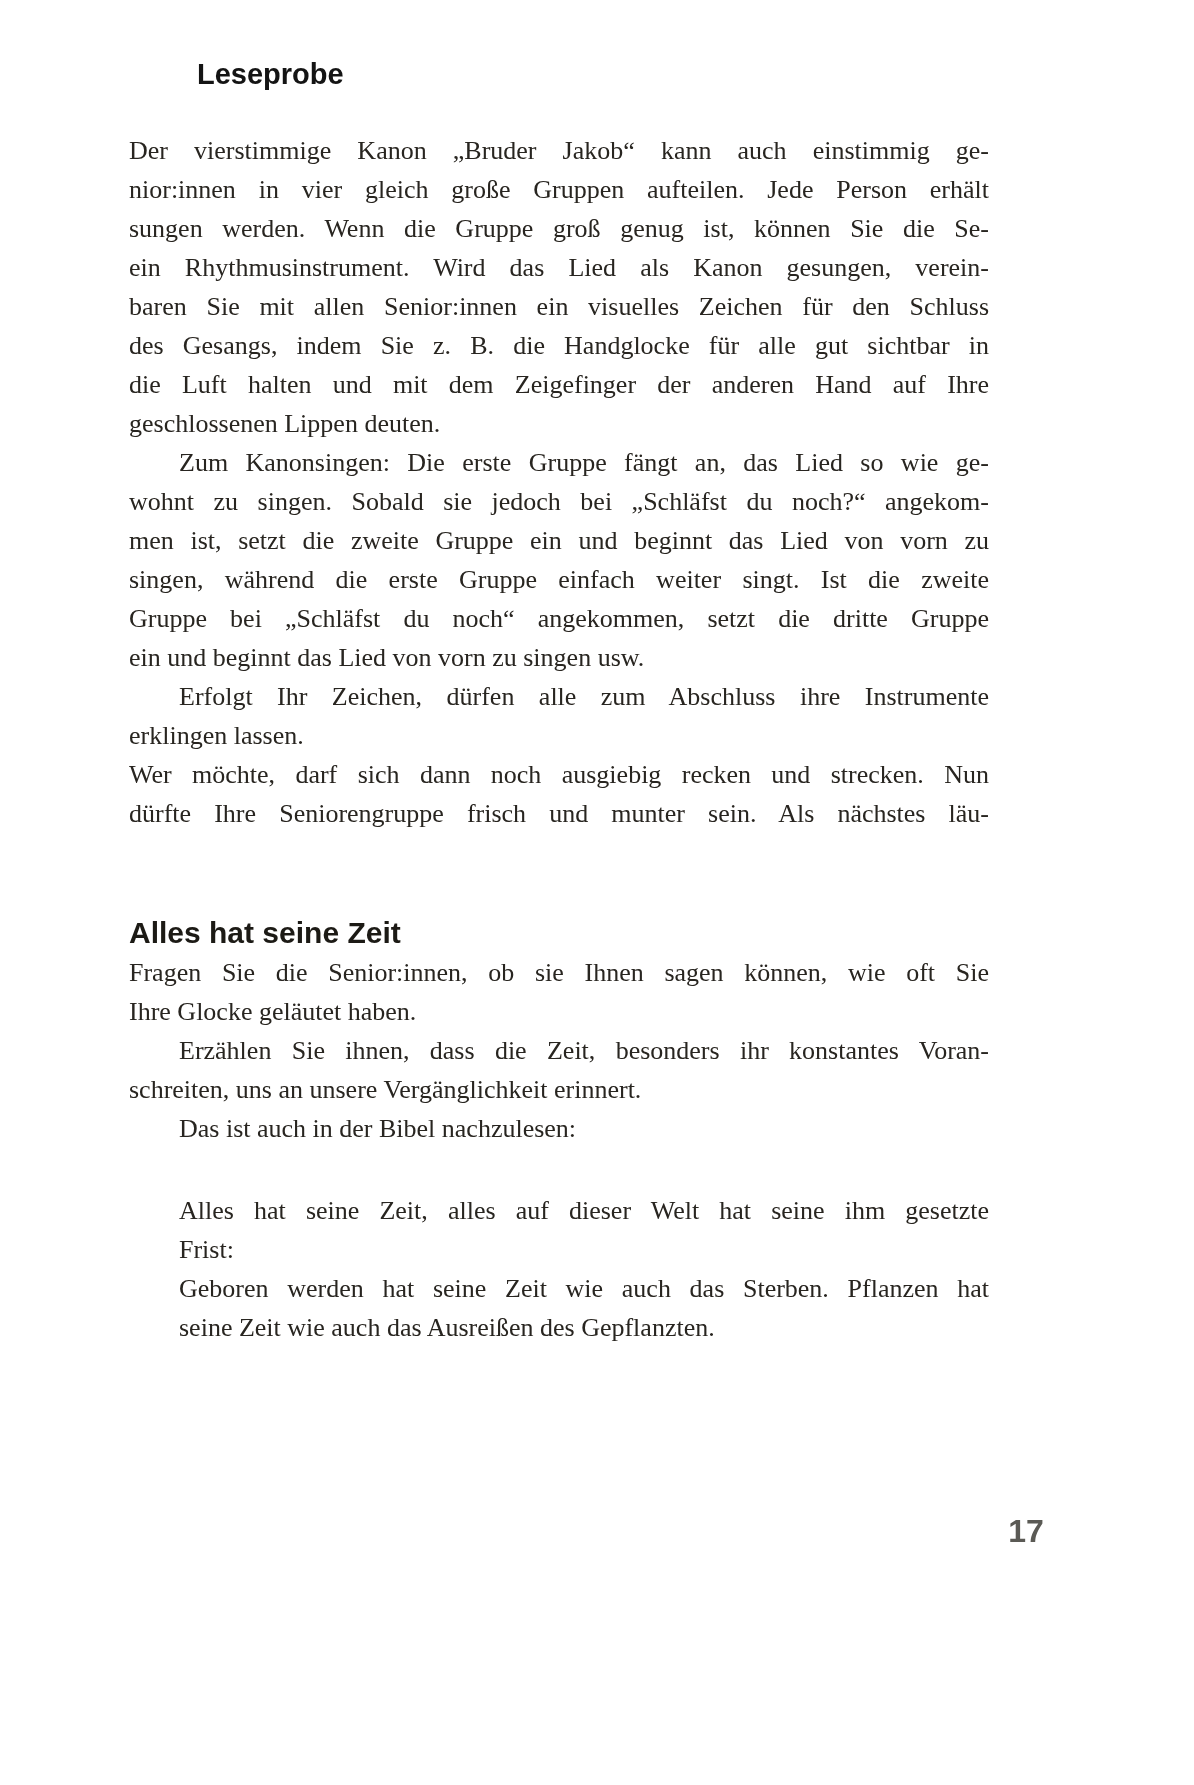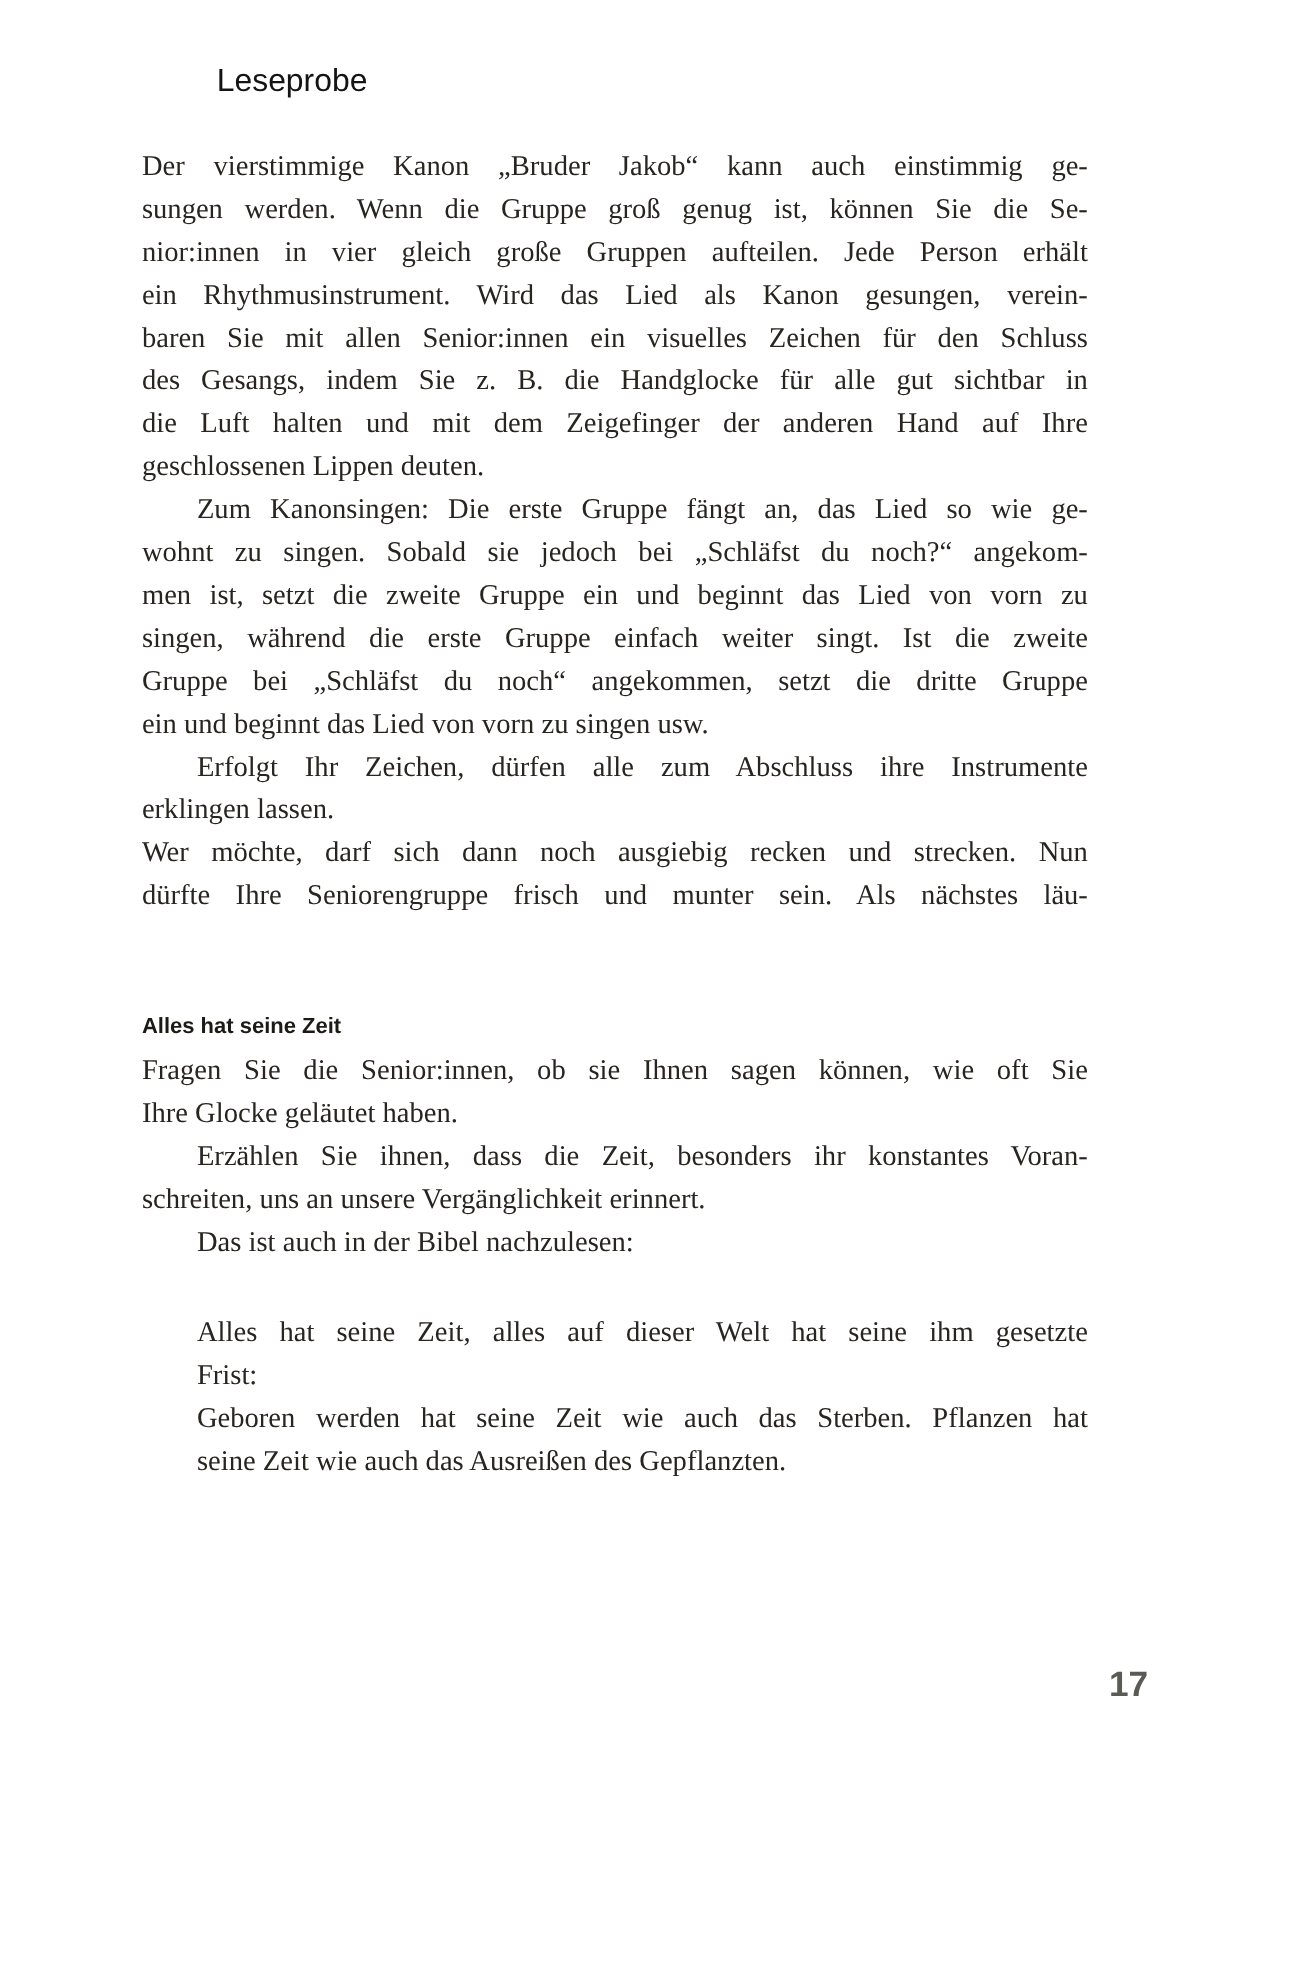--- a/index.html
+++ b/index.html
@@ -19,21 +19,21 @@
     overflow: hidden;
     font-family: "Liberation Serif", serif;
   }
   .page-header {
     position: absolute;
     left: 197px;
     top: 57px;
     font-family: "Liberation Sans", sans-serif;
     font-size: 29px;
     line-height: 34px;
-    font-weight: 400;
+    font-weight: 700;
     color: var(--header-color);
   }
   .text-column {
     position: absolute;
     left: 129px;
     top: 131px;
     width: 860px;
     font-size: 26px;
     line-height: 39px;
     color: var(--text-color);
@@ -43,21 +43,21 @@
   .line.just {
     white-space: normal;
     text-align: justify;
     text-align-last: justify;
   }
   .line.fli { text-indent: 50px; }
   .quote { padding-left: 50px; }
   .section-heading {
     font-family: "Liberation Sans", sans-serif;
     font-weight: 700;
-    font-size: 20px;
+    font-size: 30px;
     line-height: 40px;
     margin: 0;
     color: var(--heading-color);
   }
   .page-number {
     position: absolute;
     left: 1008px;
     top: 1517px;
     width: 36px;
     text-align: center;
@@ -70,22 +70,22 @@
 </style>
 </head>
 <body>
 
 <div>
   <div class="page-header">Leseprobe</div>
 
   <div class="text-column">
       <div class="para">
         <div class="line just">Der vierstimmige Kanon „Bruder Jakob“ kann auch einstimmig ge-</div>
+        <div class="line just">nior:innen in vier gleich große Gruppen aufteilen. Jede Person erhält</div>
         <div class="line just">sungen werden. Wenn die Gruppe groß genug ist, können Sie die Se-</div>
-        <div class="line just">nior:innen in vier gleich große Gruppen aufteilen. Jede Person erhält</div>
         <div class="line just">ein Rhythmusinstrument. Wird das Lied als Kanon gesungen, verein-</div>
         <div class="line just">baren Sie mit allen Senior:innen ein visuelles Zeichen für den Schluss</div>
         <div class="line just">des Gesangs, indem Sie z. B. die Handglocke für alle gut sichtbar in</div>
         <div class="line just">die Luft halten und mit dem Zeigefinger der anderen Hand auf Ihre</div>
         <div class="line">geschlossenen Lippen deuten.</div>
       </div>
       <div class="para">
         <div class="line just fli">Zum Kanonsingen: Die erste Gruppe fängt an, das Lied so wie ge-</div>
         <div class="line just">wohnt zu singen. Sobald sie jedoch bei „Schläfst du noch?“ angekom-</div>
         <div class="line just">men ist, setzt die zweite Gruppe ein und beginnt das Lied von vorn zu</div>

